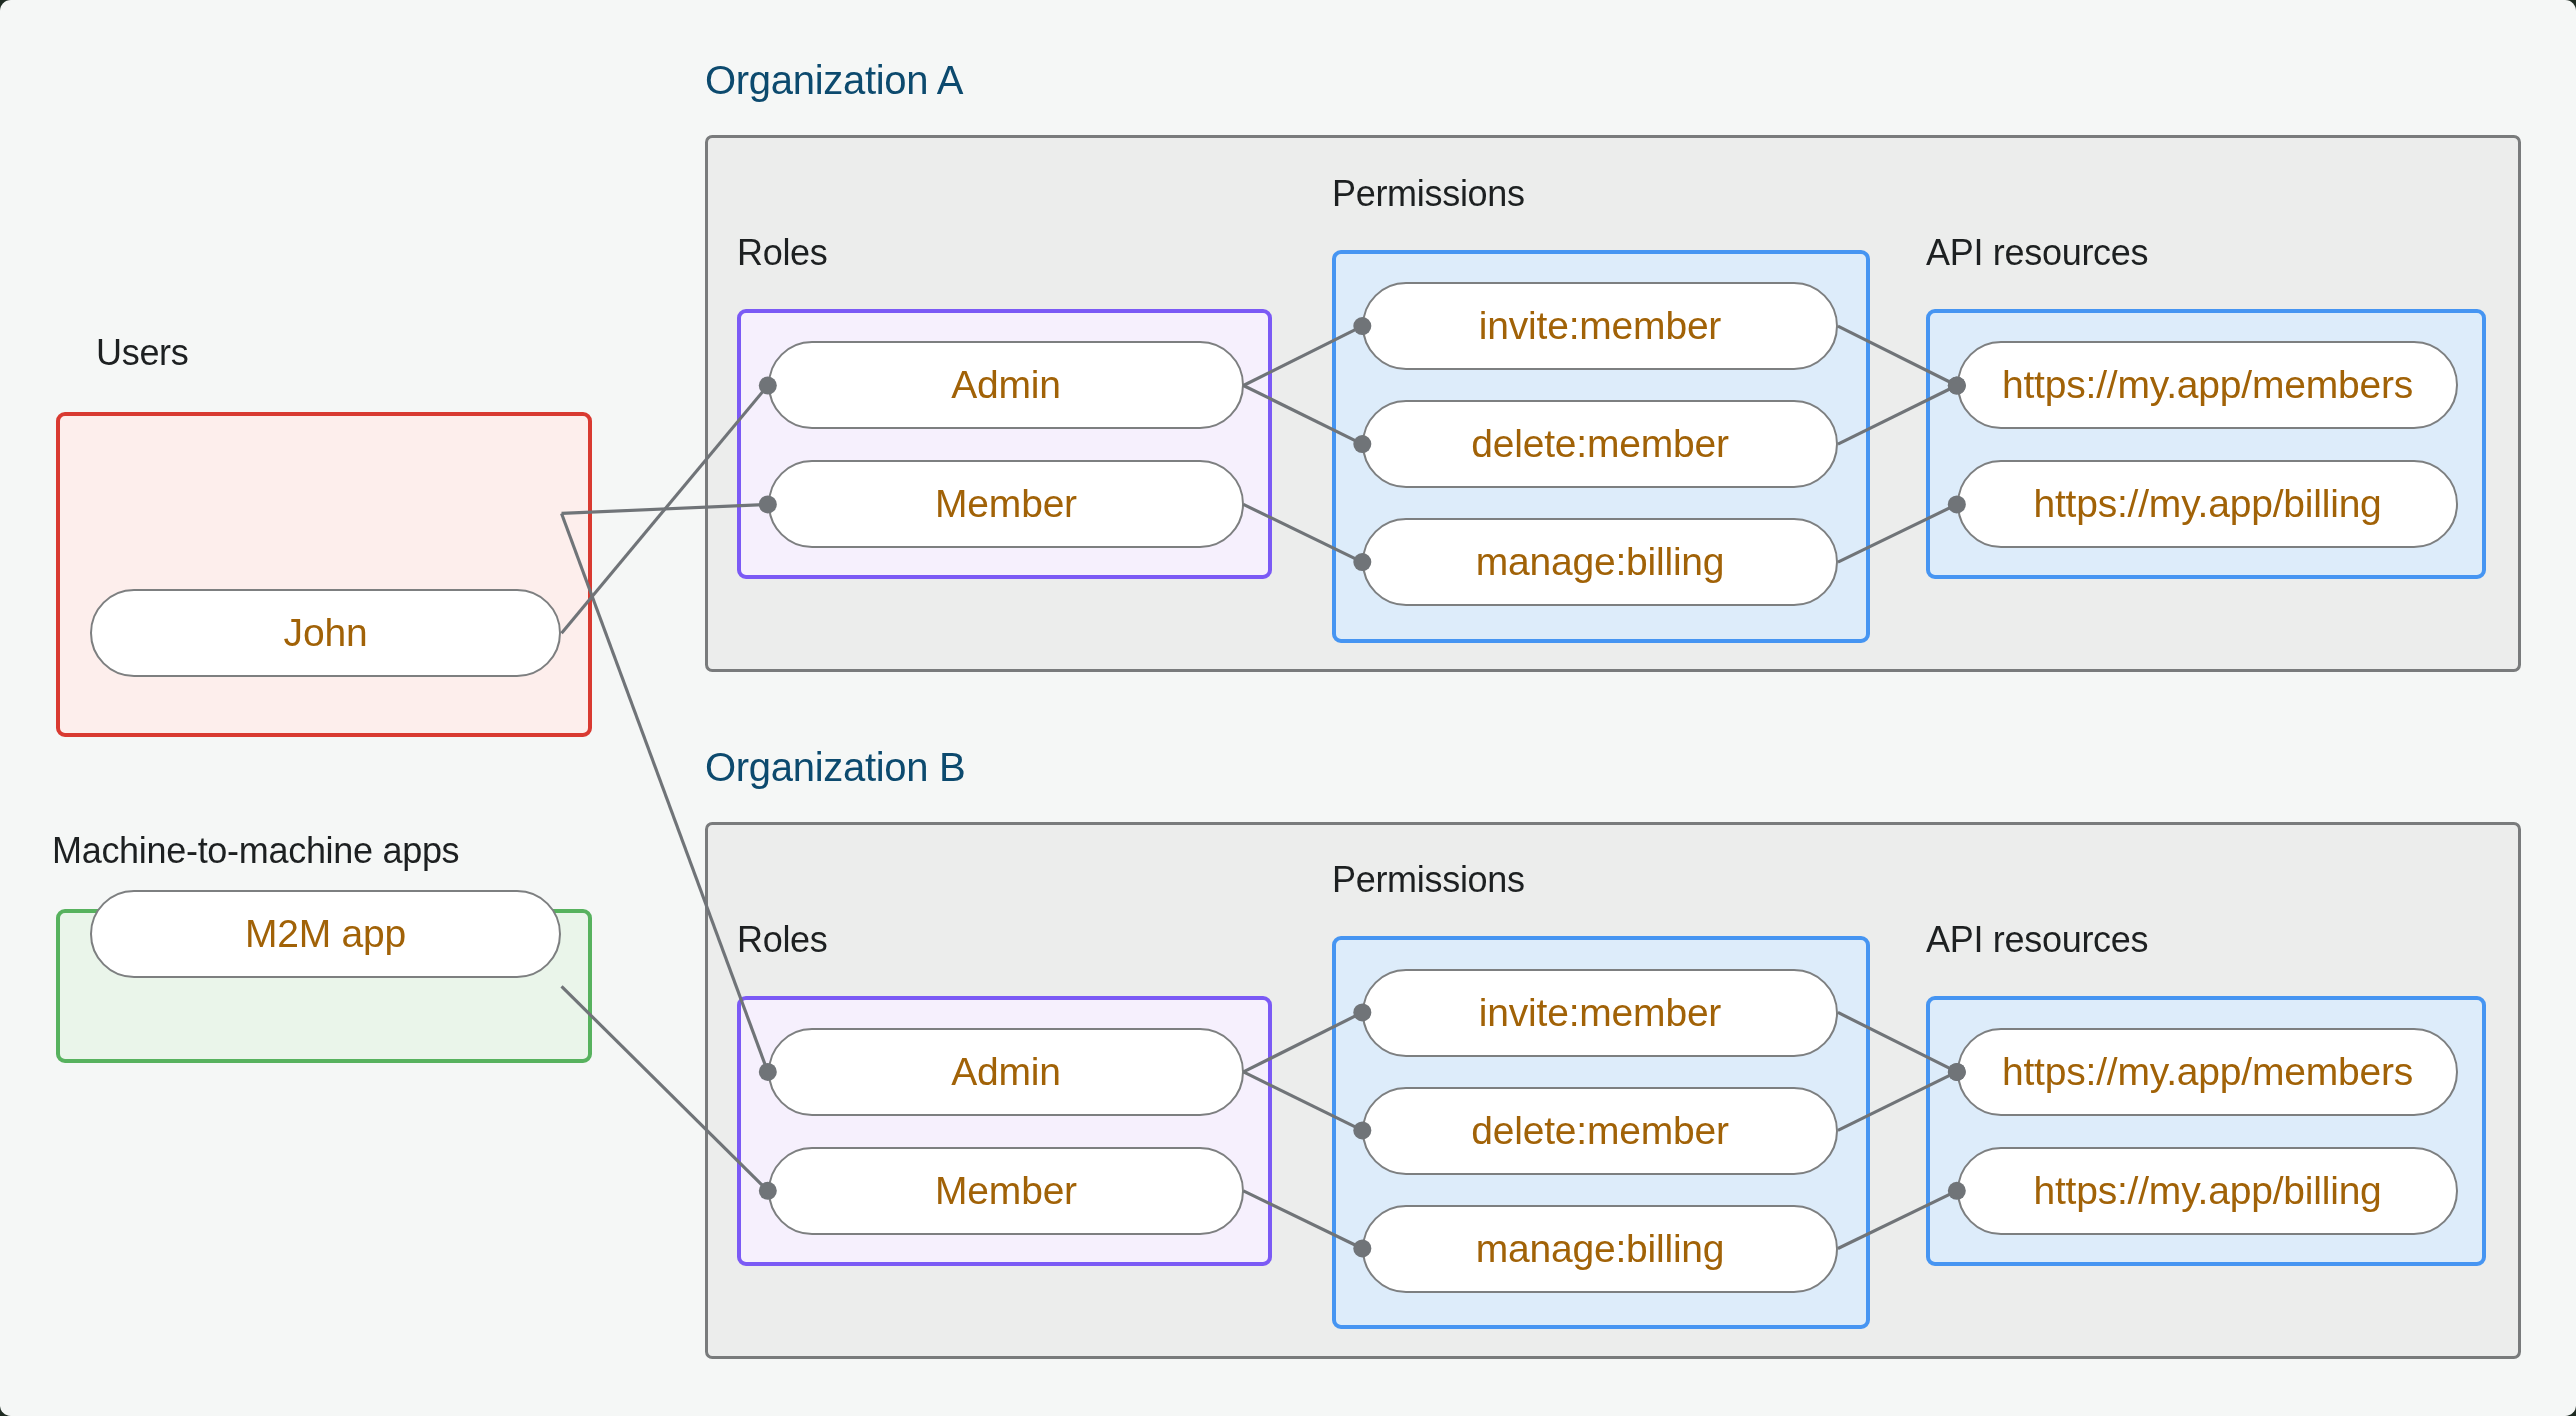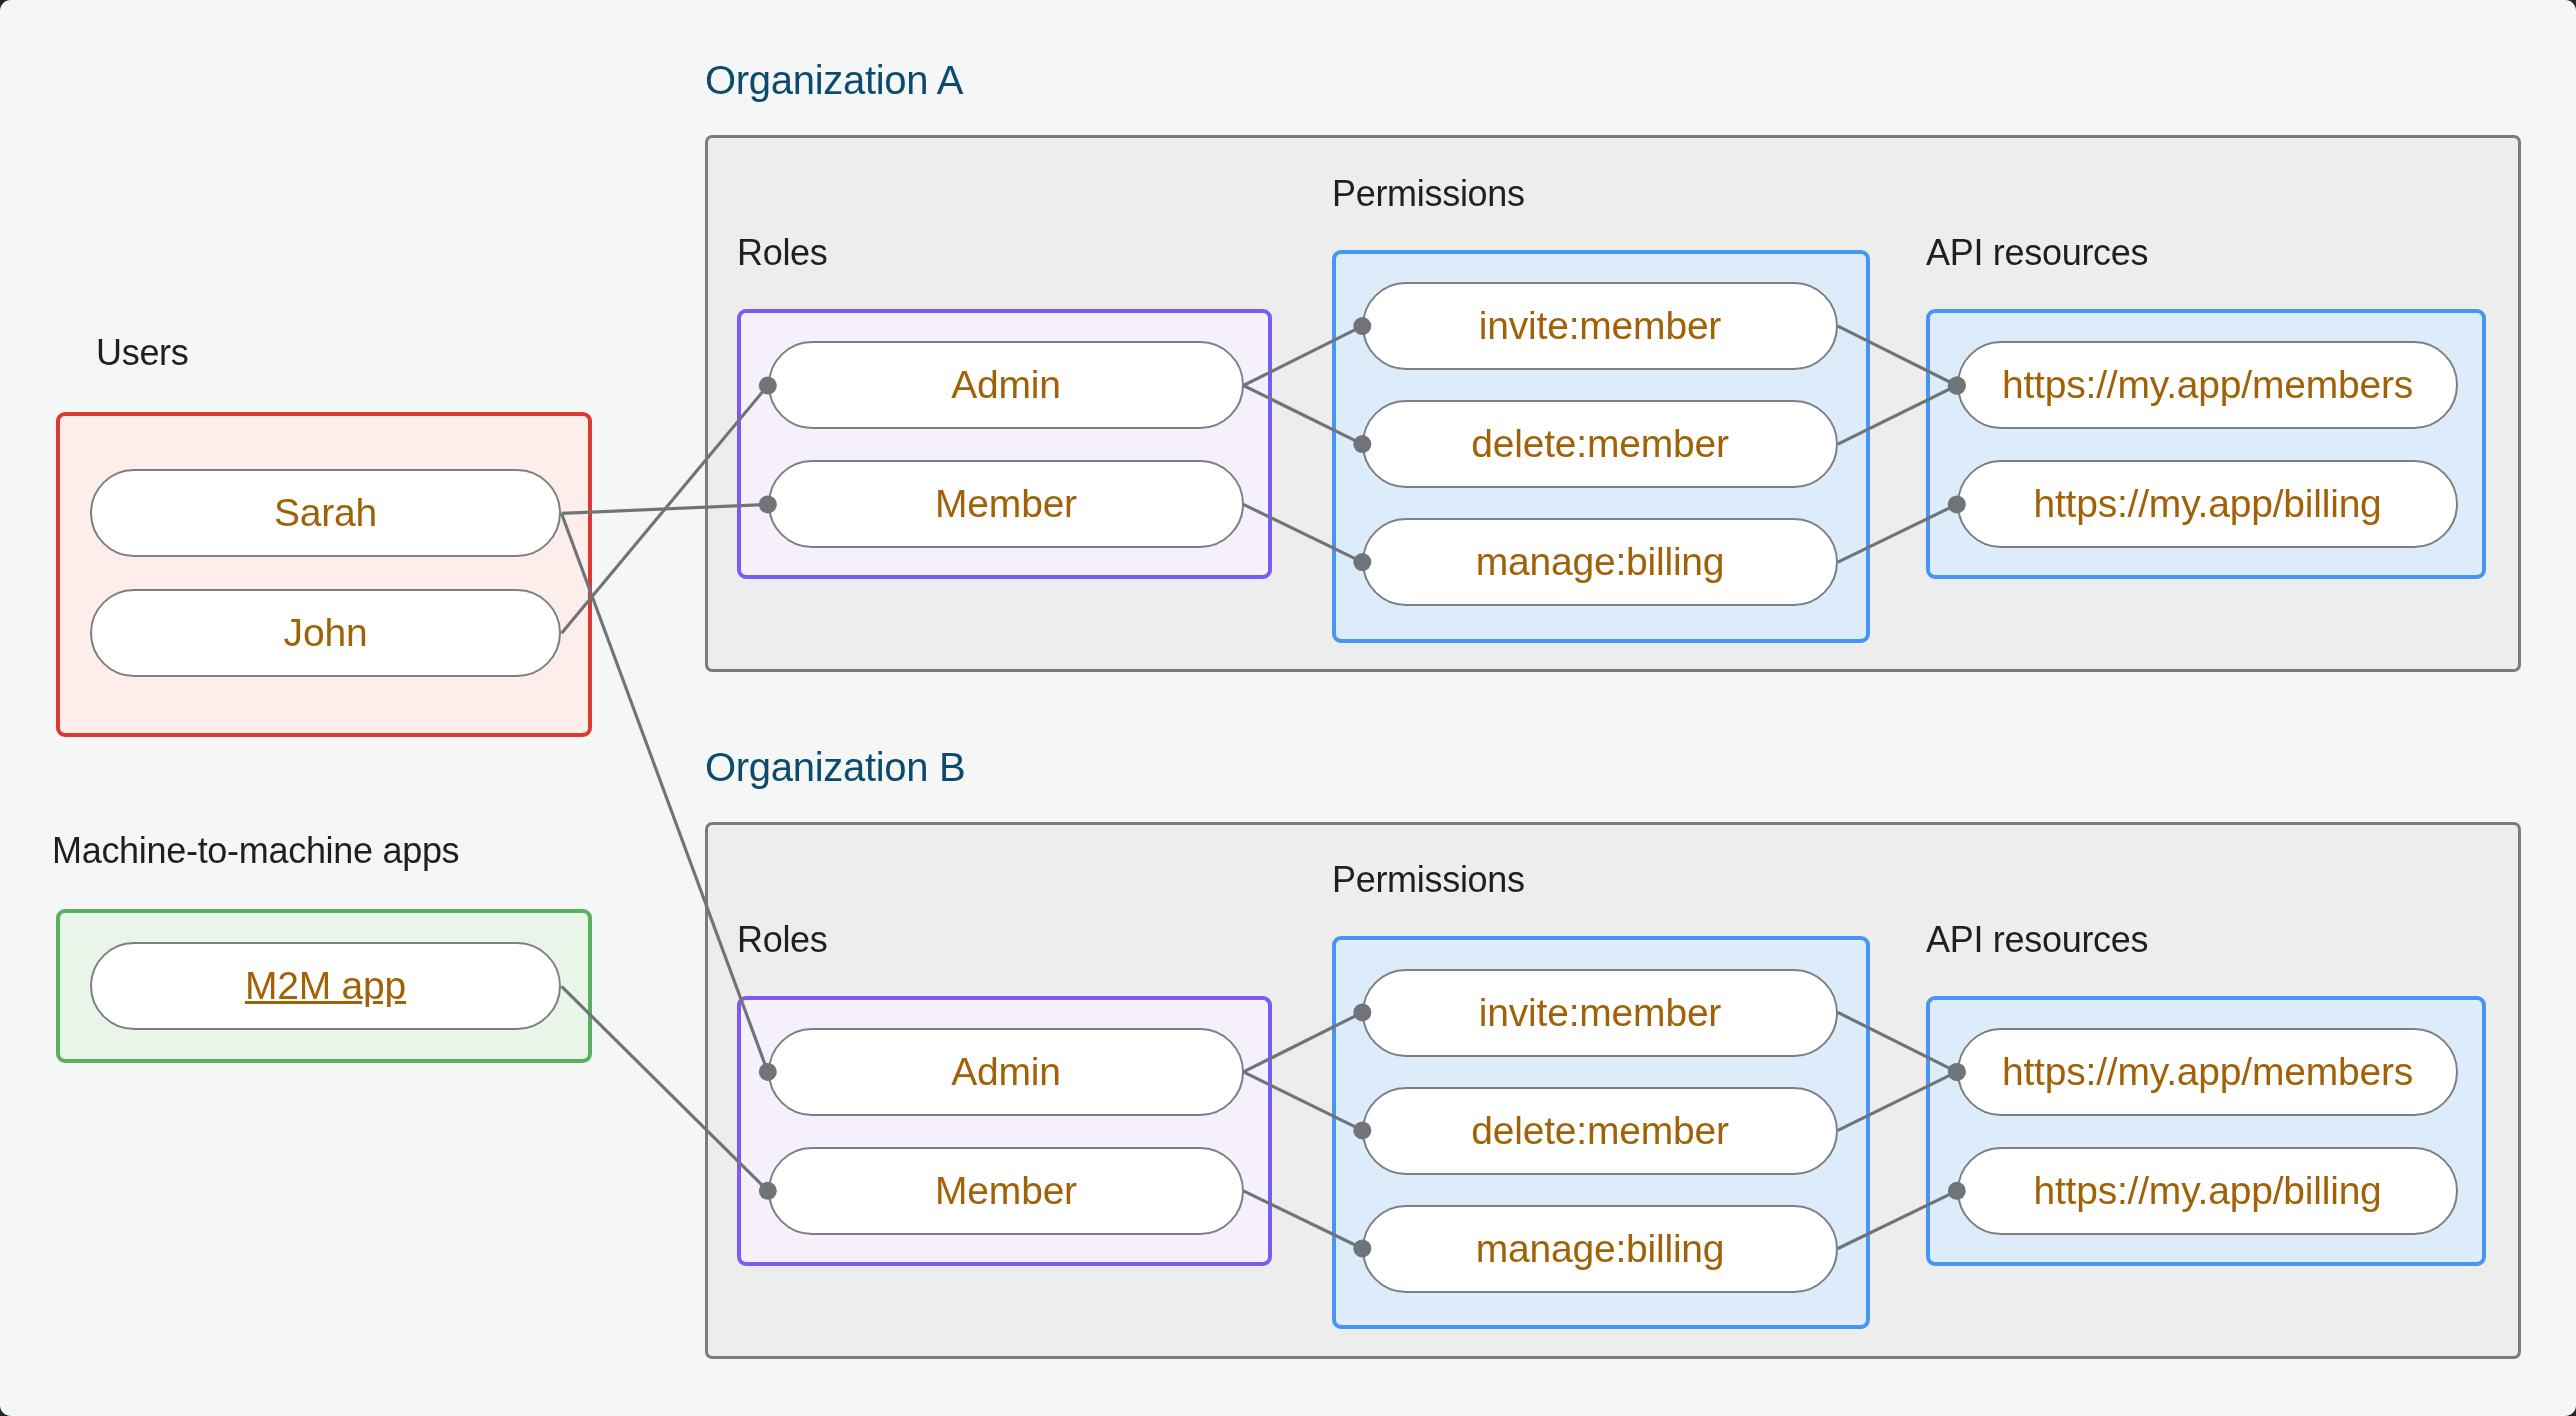--- a/index.html
+++ b/index.html
@@ -55,26 +55,25 @@
     pointer-events: none;
   }
 </style>
 </head>
 <body>
 
 <div id="canvas">
 
   <div class="section-label" style="left:56px; top:335px;margin-left:40px;">Users</div>
   <div class="group-box box-red" style="left:56px; top:412px; width:536px; height:325px;"></div>
-  <div class="pill" style="left:90px; top:469px; width:471px;">Sarah</div>
   <div class="pill" style="left:90px; top:589px; width:471px;">John</div>
 
   <div class="section-label" style="left:52px; top:833px;">Machine-to-machine apps</div>
   <div class="group-box box-green" style="left:56px; top:909px; width:536px; height:154px;"></div>
-  <div class="pill" style="left:90px; top:942px; width:471px;text-decoration:underline;">M2M app</div>
+  <div class="pill" style="left:90px; top:890px; width:471px;">M2M app</div>
 
   <div class="org-title" style="left:705px; top:60px;">Organization A</div>
   <div class="org-box" style="left:705px; top:135px; width:1816px; height:537px;"></div>
 
   <div class="section-label" style="left:737px; top:235px;">Roles</div>
   <div class="group-box box-purple" style="left:737px; top:309px; width:535px; height:270px;"></div>
   <div class="pill" style="left:768px; top:341px; width:476px;">Admin</div>
   <div class="pill" style="left:768px; top:460px; width:476px;">Member</div>
 
   <div class="section-label" style="left:1332px; top:176px;">Permissions</div>

